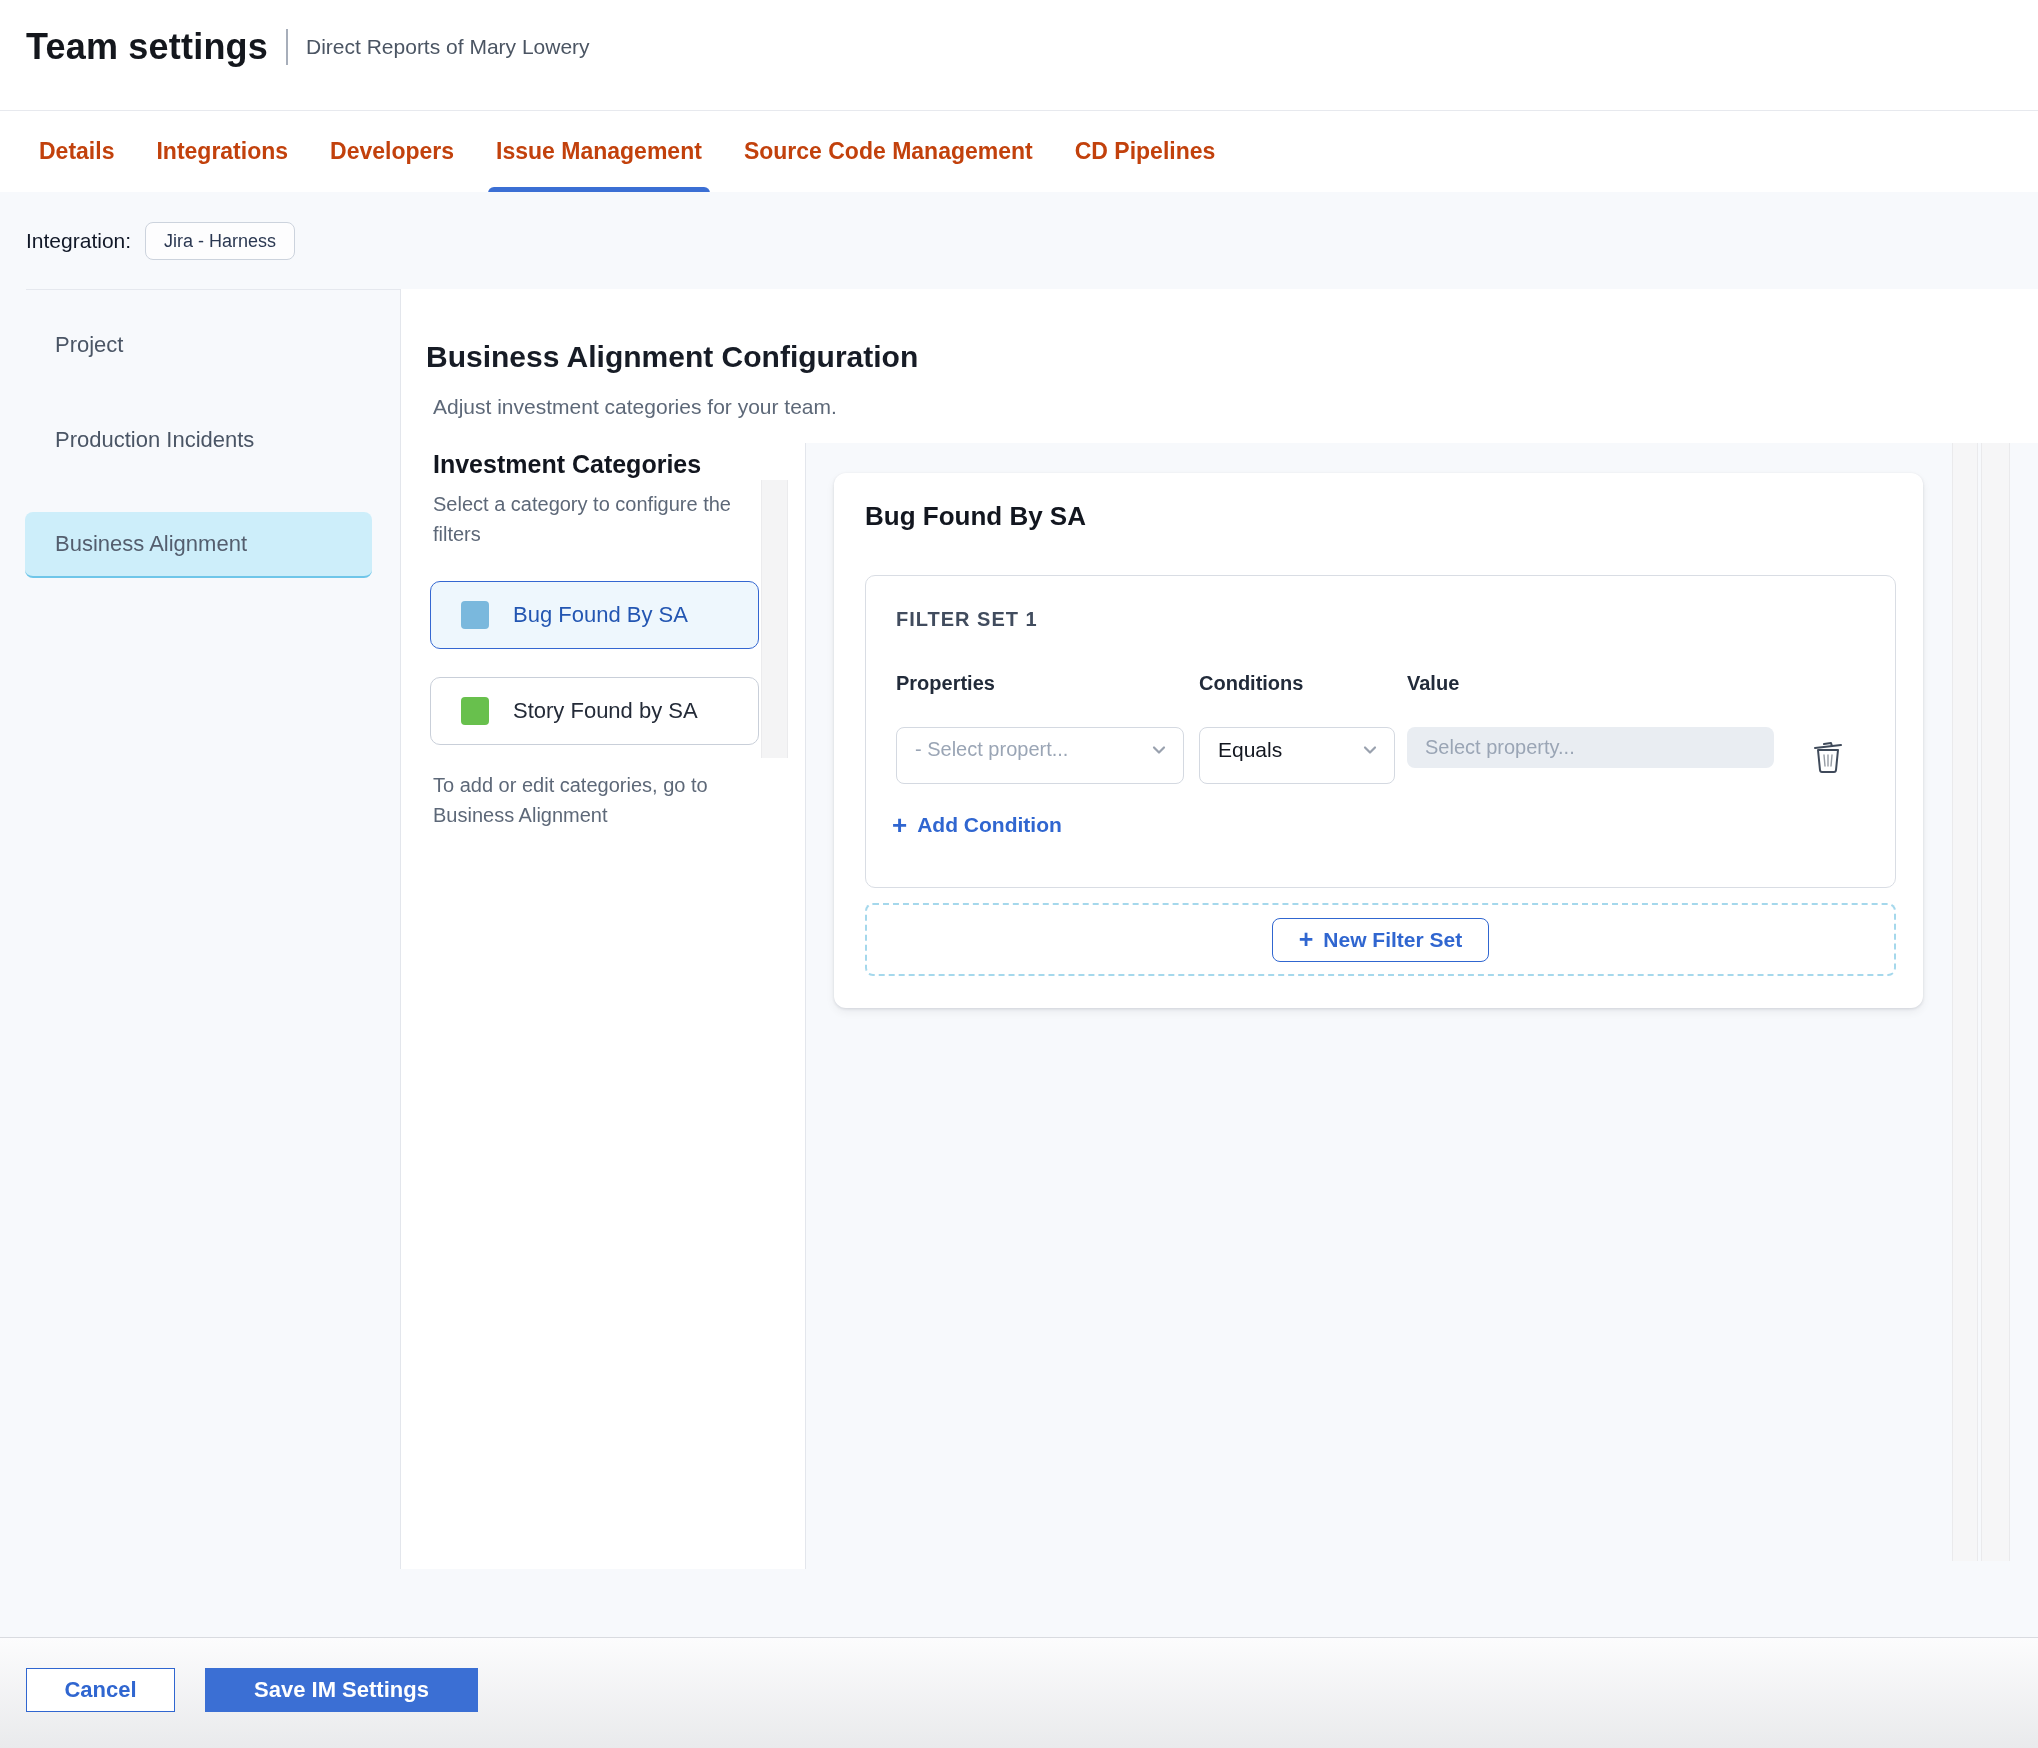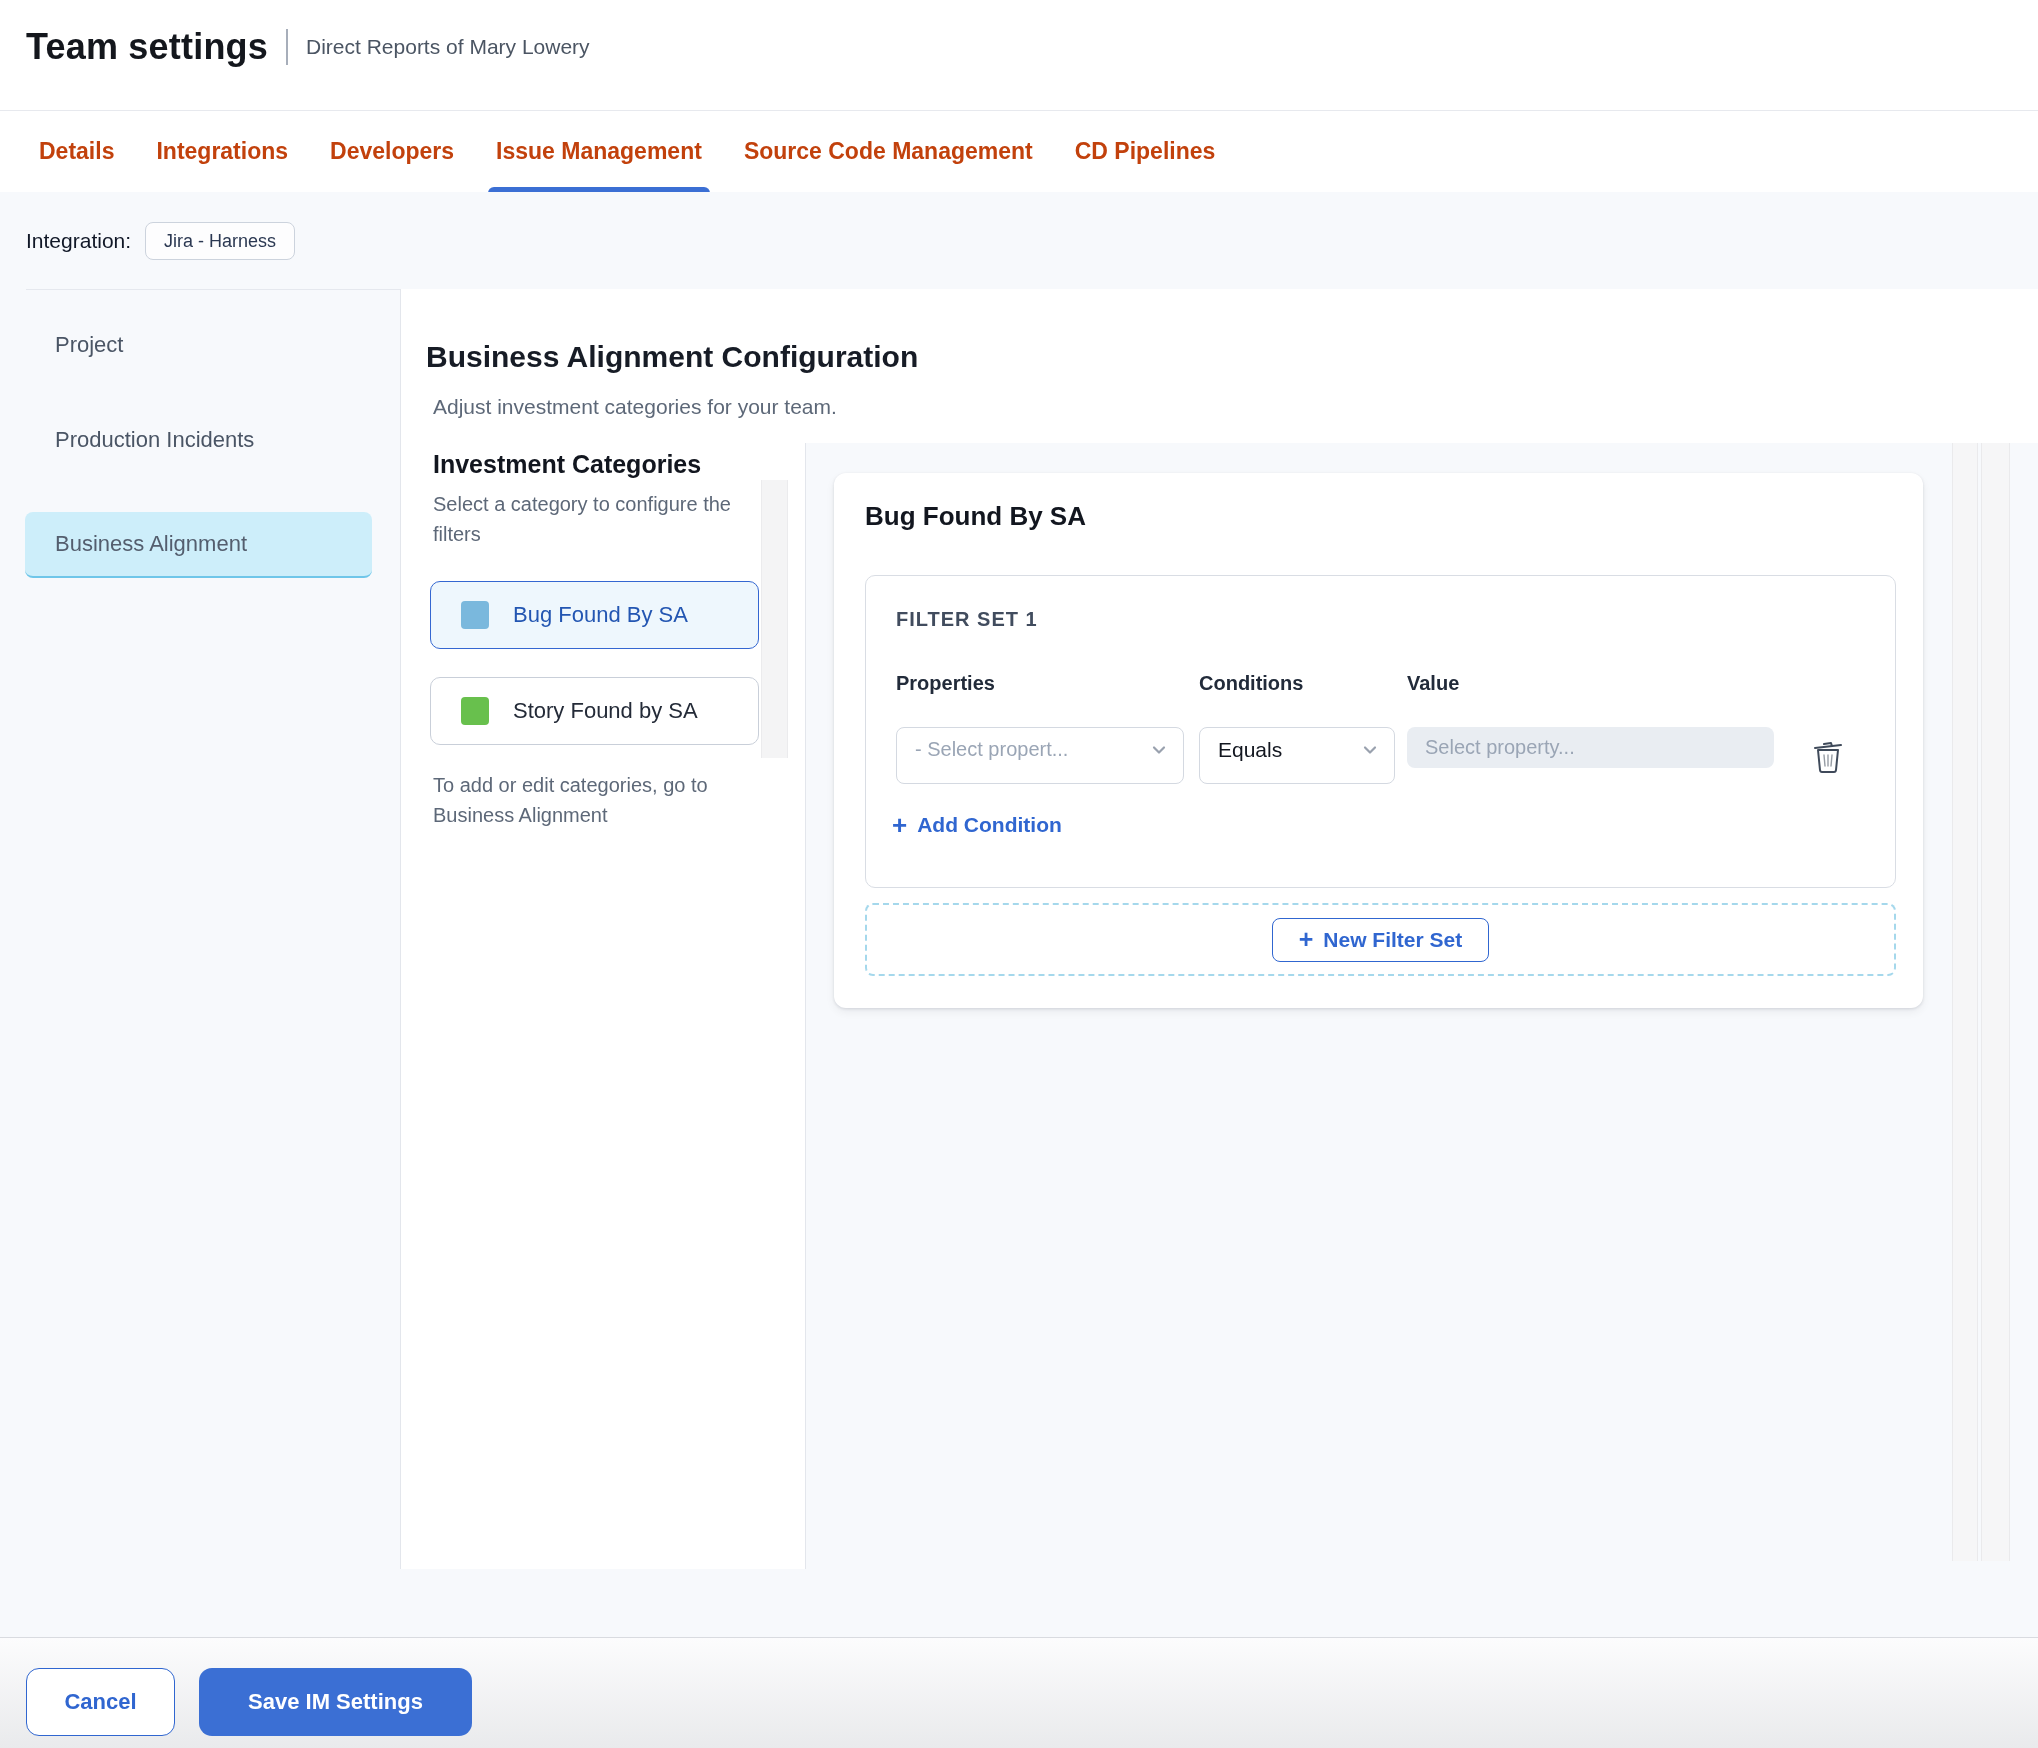--- a/index.html
+++ b/index.html
@@ -81,24 +81,24 @@
   .add-cond .txt{font-size:21px;font-weight:700;color:#3066d0;}
   .dashed-box{position:absolute;left:31px;top:430px;width:1031px;height:73px;border:2px dashed #a5d8ec;border-radius:8px;
     box-sizing:border-box;display:flex;align-items:center;justify-content:center;}
   .new-filter-btn{height:42px;padding:0 26px;background:#fff;border:1.5px solid #3066d0;border-radius:8px;
     display:flex;align-items:center;gap:10px;cursor:pointer;}
   .new-filter-btn .plus{font-size:25px;font-weight:700;color:#3066d0;line-height:1;}
   .new-filter-btn .txt{font-size:21px;font-weight:700;color:#3066d0;}
   
   .footer{position:absolute;left:0;top:1637px;width:2038px;height:111px;border-top:1px solid #d9dbe0;
     background:linear-gradient(#fcfcfd,#e9eaec);}
-  .btn{position:absolute;top:30px;height:68px;border-radius:13px;display:flex;align-items:center;justify-content:center;
+  .btn{position:absolute;top:30px;height:44px;border-radius:0;display:flex;align-items:center;justify-content:center;
     font-size:22px;font-weight:700;cursor:pointer;box-sizing:border-box;font-family:inherit;}
   .btn-cancel{left:26px;width:149px;background:#fff;border:1.5px solid #3066d0;color:#3066d0;}
-  .btn-save{left:199px;width:273px;background:#3b6fd4;border:none;color:#fff;}
+  .btn-save{left:205px;width:273px;background:#3b6fd4;border:none;color:#fff;}
 </style>
 </head>
 <body>
 
 <div id="screen">
 
   <div class="header">
     <div class="title-row">
       <div class="page-title">Team settings</div>
       <div class="title-sep"></div>

